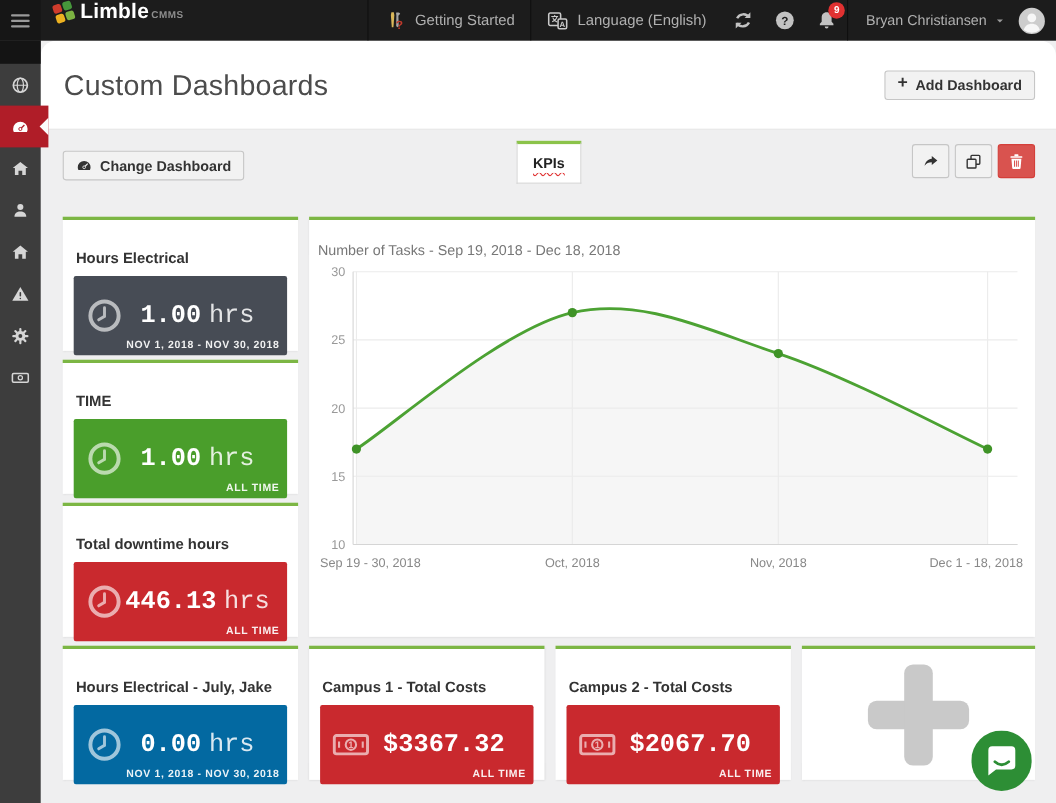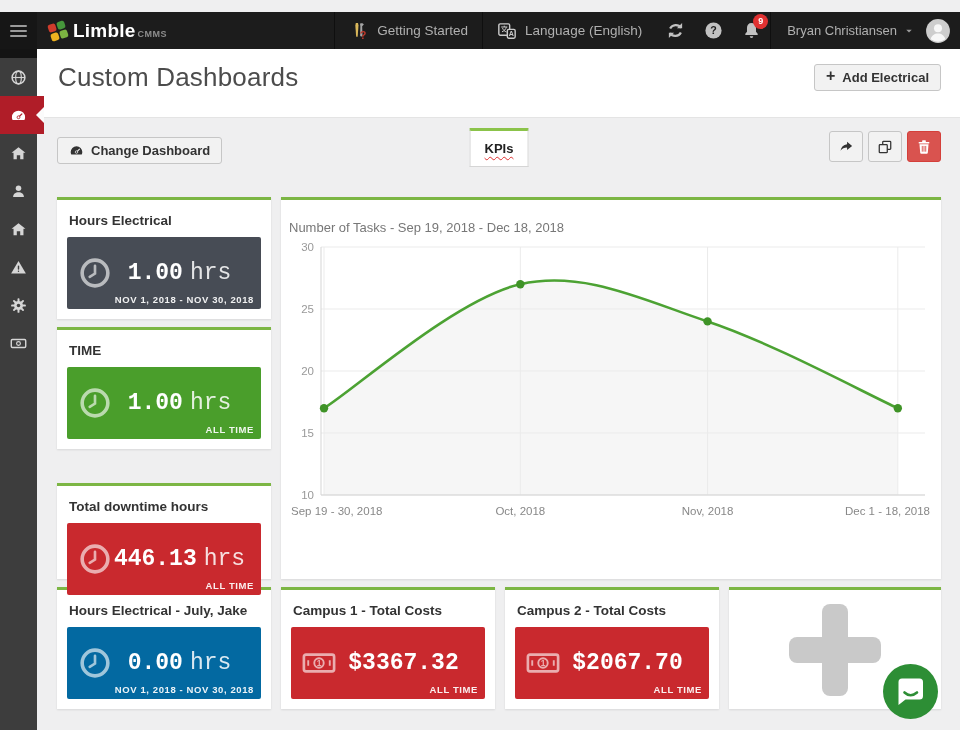--- a/index.html
+++ b/index.html
@@ -3,22 +3,22 @@
 <meta charset="utf-8">
 <style>
   * { box-sizing: border-box; margin: 0; padding: 0; }
   html,body { width:960px; height:730px; overflow:hidden; }
   body { font-family:"Liberation Sans","DejaVu Sans",sans-serif; background:#efeff0; position:relative; }
 
   .icon svg { width:100%; height:100%; display:block; }
   .icon { display:inline-block; flex:none; }
 
   
-  .topbar { position:absolute; top:12px; left:0; width:960px; height:37px; background:#1c1c1c;
-            display:flex; align-items:center; color:#b9b9b9; z-index:30; }
+  .topbar { position:absolute; top:0; left:0; width:960px; height:37px; background:#1c1c1c;
+            display:flex; align-items:flex-start; color:#b9b9b9; z-index:30; }
   .menu-btn { width:37px; height:37px; background:#161616; border:none; cursor:pointer;
               display:flex; flex-direction:column; justify-content:center; align-items:center; gap:3px; }
   .menu-btn span { display:block; width:17px; height:2px; background:#9a9a9a; border-radius:1px; }
   .brand { display:flex; align-items:baseline; margin-left:10px; cursor:pointer; }
   .brand .icon { width:22px; height:22px; align-self:center; margin-right:4px; }
   .brand-name { color:#fff; font-size:19px; font-weight:bold; letter-spacing:.2px; }
   .brand-suffix { color:#8d8d8d; font-size:9px; font-weight:bold; letter-spacing:.5px; margin-left:2px; }
   .topbar-right { margin-left:auto; display:flex; align-items:center; height:100%; }
   .topbar-item { display:flex; align-items:center; gap:8px; padding:0 14px; height:100%;
                  font-size:13.5px; color:#b0b0b0; cursor:pointer; border-left:1px solid rgba(0,0,0,.45); }
@@ -73,21 +73,21 @@
   .toolbar-icons { position:absolute; right:0; top:3px; display:flex; gap:5px; }
 
   
   .grid { margin:29px 19px 0 20px; display:grid;
           grid-template-columns:214px 214px 214px 212px;
           grid-template-rows:repeat(4,122px); gap:8px 10px; }
   .card { background:#fff; border-top:3px solid #7cb644; box-shadow:0 1px 2px rgba(0,0,0,.1); }
   .chart-card { grid-area:1 / 2 / 4 / 5; padding:11px 8px 4px 8px; }
   .add-card { grid-area:4 / 4 / 5 / 5; display:flex; align-items:center; justify-content:center; cursor:pointer; }
 
-  .kpi-card { padding:11px 10px; cursor:pointer; }
+  .kpi-card { padding:25px 10px; cursor:pointer; }
   .kpi-title { font-size:13.5px; font-weight:bold; color:#333; margin:2px 2px 9px 2px; white-space:nowrap; }
   .kpi-panel { height:72px; border-radius:2px; position:relative; display:flex; align-items:center; color:#fff; }
   .kpi-icon { width:34px; height:34px; margin-left:11px; opacity:.62; color:#fff; }
   .kpi-value { flex:1; text-align:center; font-size:23px; font-weight:600; padding-right:14px; white-space:nowrap;font-family:Liberation Mono, monospace; }
   .kpi-value .unit { margin-left:7px; opacity:.85; font-weight:400; }
   .kpi-period { position:absolute; right:7px; bottom:4px; font-size:9.5px; font-weight:bold;
                 letter-spacing:.6px; opacity:.92; white-space:nowrap; }
 
   .chart-title { font-size:14px; font-weight:bold; color:#222; margin-left:6px; }
   .chart-subtitle { text-align:left; font-size:13px; color:#777; margin-top:9px; }
@@ -266,21 +266,21 @@
       </span>
     </div>
   </nav>
 
 <main class="main">
   <div class="page-header">
     <h1 class="page-title">Custom Dashboards</h1>
     <div class="header-actions">
       <button class="btn">
         <span class="plus-glyph">+</span>
-        <span>Add Electrical</span>
+        <span>Add Dashboard</span>
       </button>
     </div>
   </div>
 
   <div class="toolbar">
     <button class="btn change-btn">
       <span class="icon">
           <svg viewBox="0 0 24 24">
             <path d="M12 5.2a9.3 9.3 0 0 0-9.3 9.3c0 1.5.35 2.8.95 4h16.7c.6-1.2.95-2.5.95-4A9.3 9.3 0 0 0 12 5.2z" fill="currentColor"></path>
             <path d="M12 14.5L17.2 9.3" stroke="var(--icc,#fff)" stroke-width="1.7" style="stroke:var(--icc,#fff)"></path>
@@ -375,21 +375,21 @@
           <span class="icon kpi-icon">
             <svg viewBox="0 0 36 36">
               <circle cx="18" cy="18" r="13.6" fill="none" stroke="currentColor" stroke-width="3.8"></circle>
               <path d="M18 10.4v8.2l-5.6 3.4" fill="none" stroke="currentColor" stroke-width="2.8" stroke-linecap="round"></path>
             </svg>
           </span>
           <div class="kpi-value"><span class="val">1.00</span><span class="unit">hrs</span></div>
           <div class="kpi-period">ALL TIME</div>
         </div>
       </section>
-      <section class="card kpi-card" style="grid-area: 3 / 1 / 4 / 2; margin-top: 26px;">
+      <section class="card kpi-card" style="grid-area: 3 / 1 / 4 / 2;">
         <div class="kpi-title">Total downtime hours</div>
         <div class="kpi-panel" style="background:#c9292e">
           <span class="icon kpi-icon">
             <svg viewBox="0 0 36 36">
               <circle cx="18" cy="18" r="13.6" fill="none" stroke="currentColor" stroke-width="3.8"></circle>
               <path d="M18 10.4v8.2l-5.6 3.4" fill="none" stroke="currentColor" stroke-width="2.8" stroke-linecap="round"></path>
             </svg>
           </span>
           <div class="kpi-value"><span class="val">446.13</span><span class="unit">hrs</span></div>
           <div class="kpi-period">ALL TIME</div>

